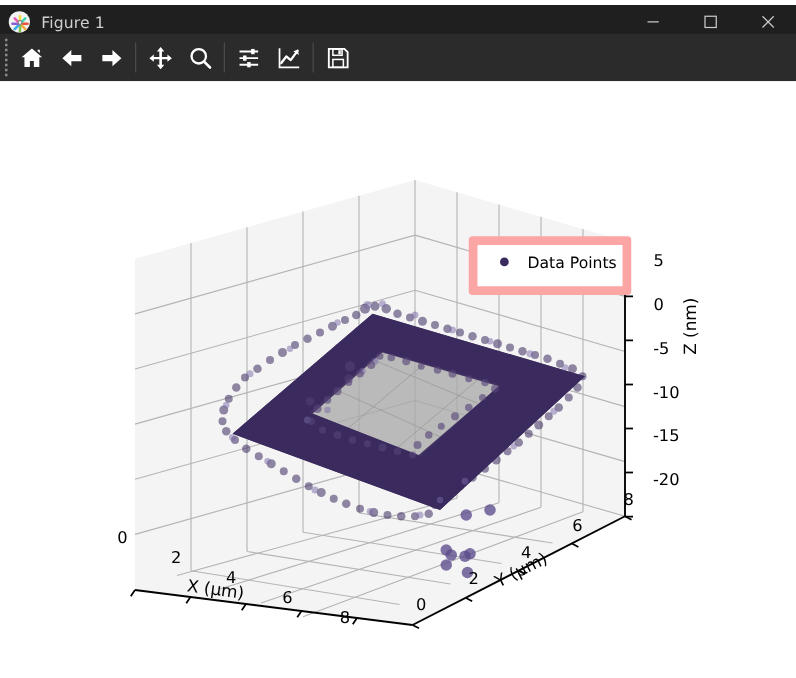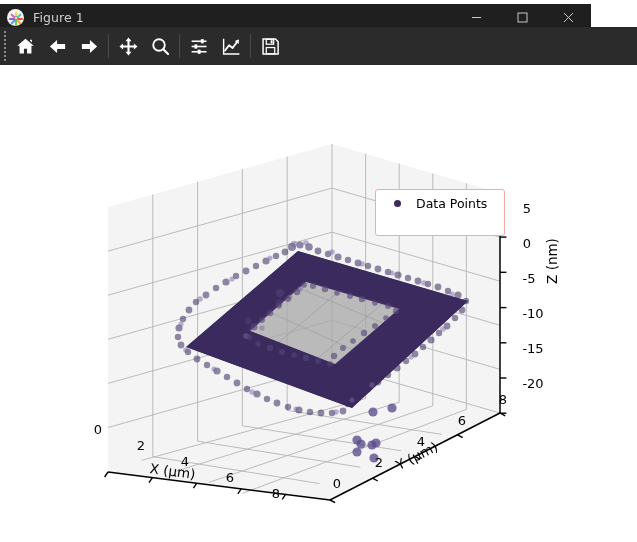--- a/index.html
+++ b/index.html
@@ -20,21 +20,21 @@
     width: 637px;
     height: 542px;
     background: #ffffff;
     overflow: hidden;
   }
 
   
   .titlebar {
     position: absolute;
     left: 0; top: 4px;
-    width: 591px;
+    width: 637px;
     height: 27px;
     background: #1f1f1f;
     display: flex;
     align-items: center;
   }
   .app-icon {
     width: 17px; height: 17px;
     margin-left: 7px;
     border-radius: 50%;
     background: #f2f2f2;
@@ -138,21 +138,21 @@
   }
 
   
   .legend {
     position: absolute;
     left: 375px;
     top: 124px;
     width: 130px;
     height: 47px;
     background: #ffffff;
-    border: 1px solid #fca5a5;
+    border: 7px solid #fca5a5;
     border-radius: 3px;
     box-sizing: border-box;
     padding: 4px 8px 4px 6px;
   }
   .legend-row {
     display: flex;
     align-items: center;
     height: 19px;
   }
   .lg-marker-dot {

